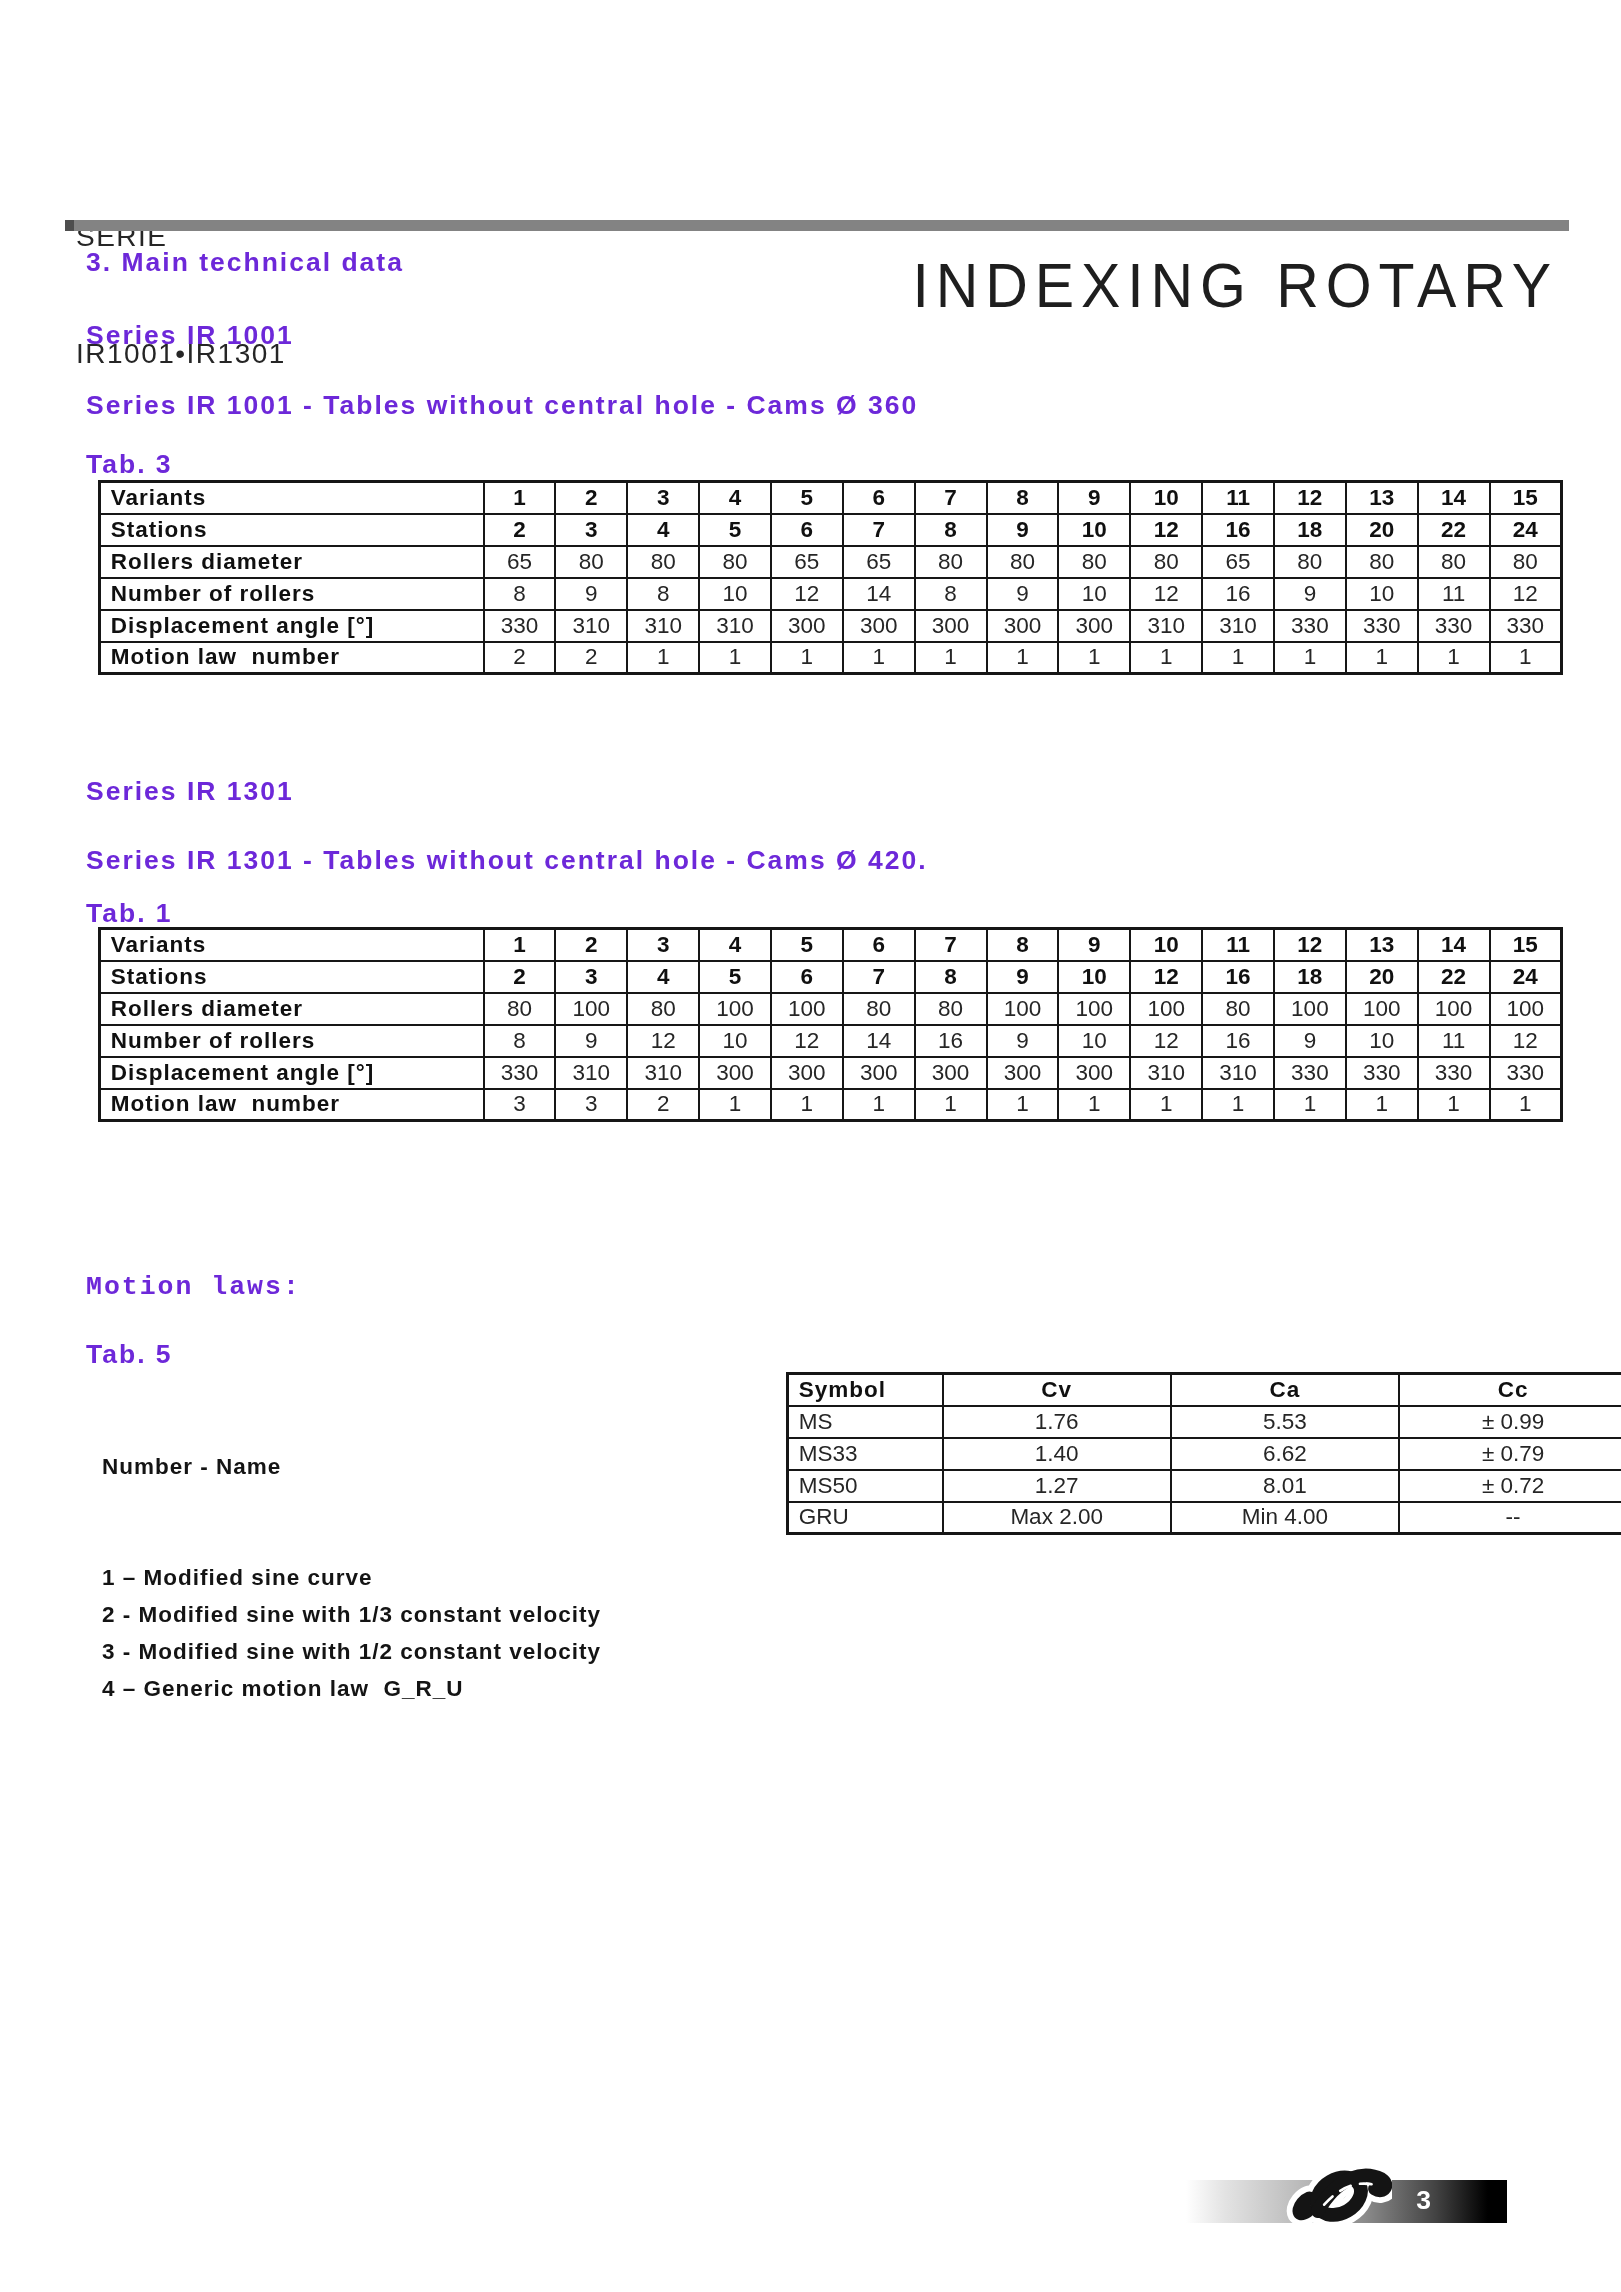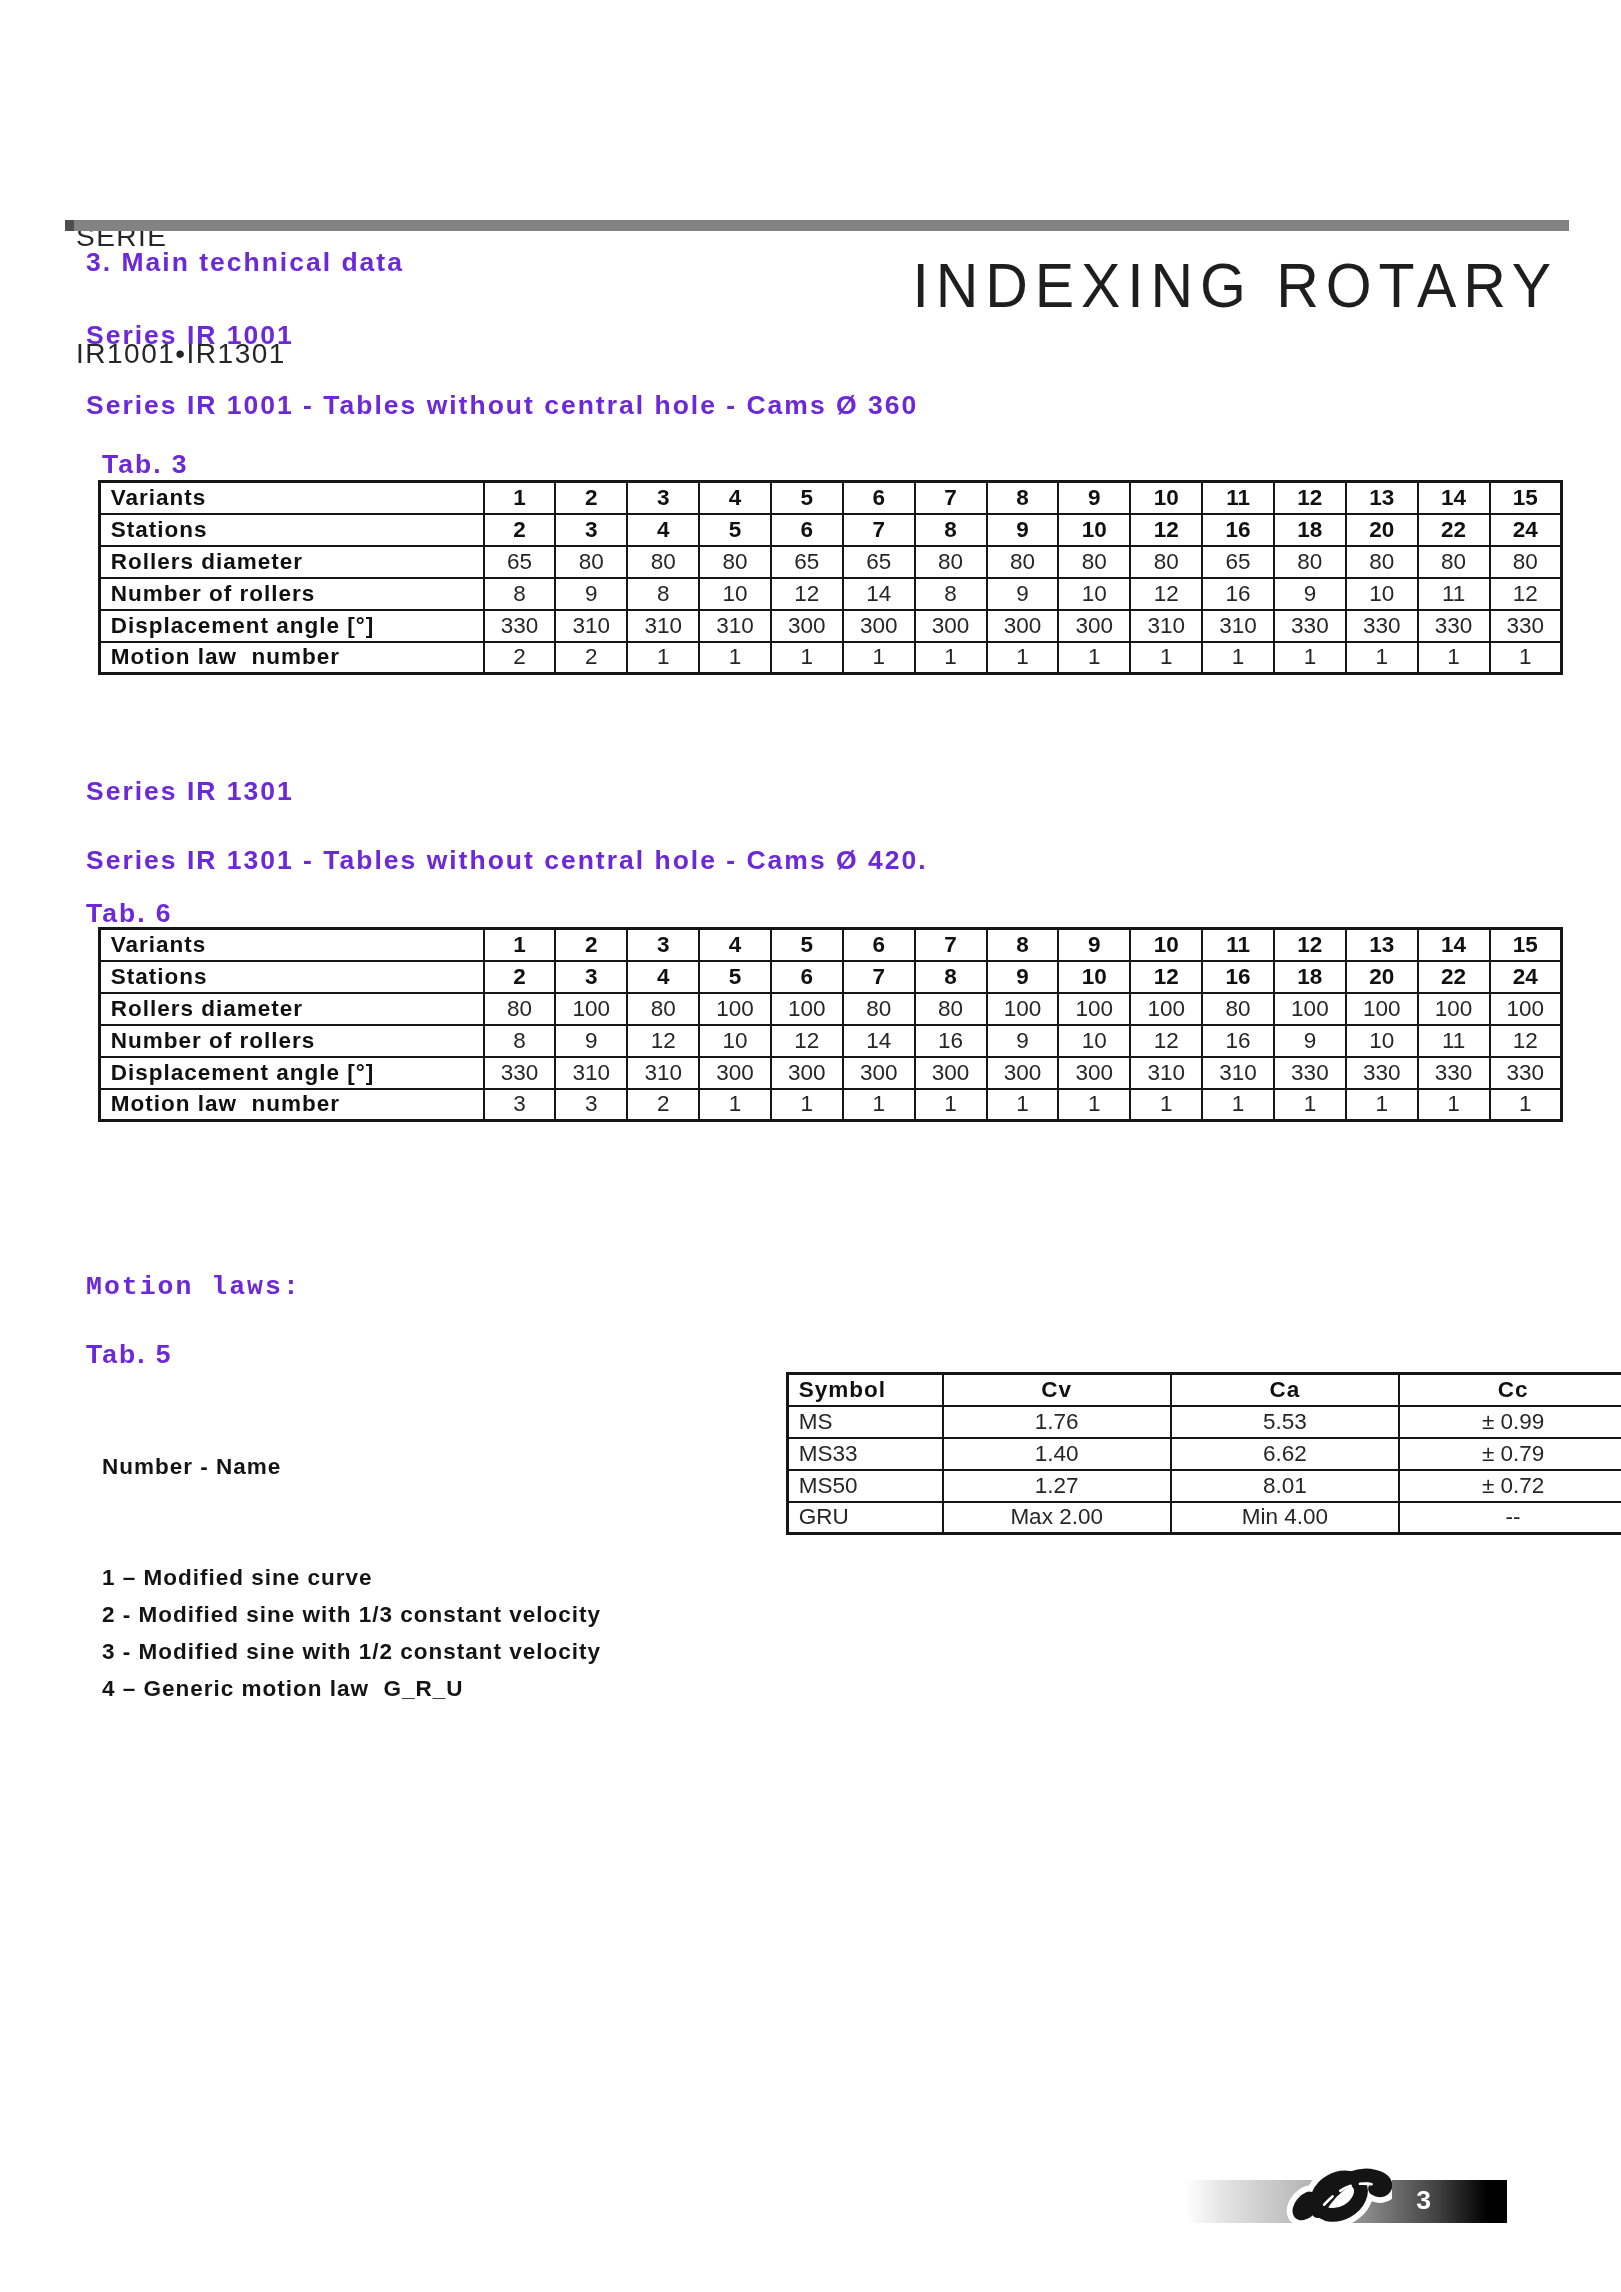--- a/index.html
+++ b/index.html
@@ -118,21 +118,21 @@
   <div class="serie-block">
     <div>SERIE</div>
     <div>IR1001•IR1301</div>
   </div>
   <div class="header-bar"></div>
 
   <div class="ghead" style="top:247px;">3. Main technical data</div>
 
   <div class="ghead" style="top:320px;">Series IR 1001</div>
   <div class="ghead" style="top:390px;">Series IR 1001 - Tables without central hole - Cams Ø 360</div>
-  <div class="ghead" style="top:449px;margin-left:16px;">Tab. 3</div>
+  <div class="ghead" style="top:449px;">Tab. 3</div>
   <table class="vtable" style="top:480px;">
     <tbody>
         <tr>
           <td class="lbl">Variants</td>
           <td class="b">1</td>
           <td class="b">2</td>
           <td class="b">3</td>
           <td class="b">4</td>
           <td class="b">5</td>
           <td class="b">6</td>
@@ -234,21 +234,21 @@
           <td>1</td>
           <td>1</td>
           <td>1</td>
           <td>1</td>
         </tr>
       </tbody>
   </table>
 
   <div class="ghead" style="top:776px;">Series IR 1301</div>
   <div class="ghead" style="top:845px;">Series IR 1301 - Tables without central hole - Cams Ø 420.</div>
-  <div class="ghead" style="top:898px;">Tab. 6</div>
+  <div class="ghead" style="top:898px;">Tab. 1</div>
   <table class="vtable" style="top:927px;">
     <tbody>
         <tr>
           <td class="lbl">Variants</td>
           <td class="b">1</td>
           <td class="b">2</td>
           <td class="b">3</td>
           <td class="b">4</td>
           <td class="b">5</td>
           <td class="b">6</td>

